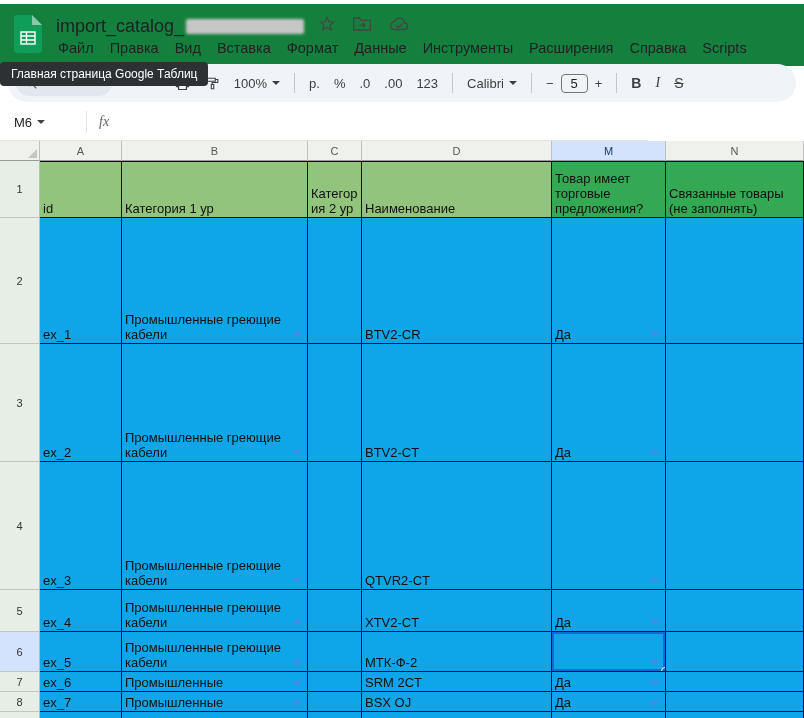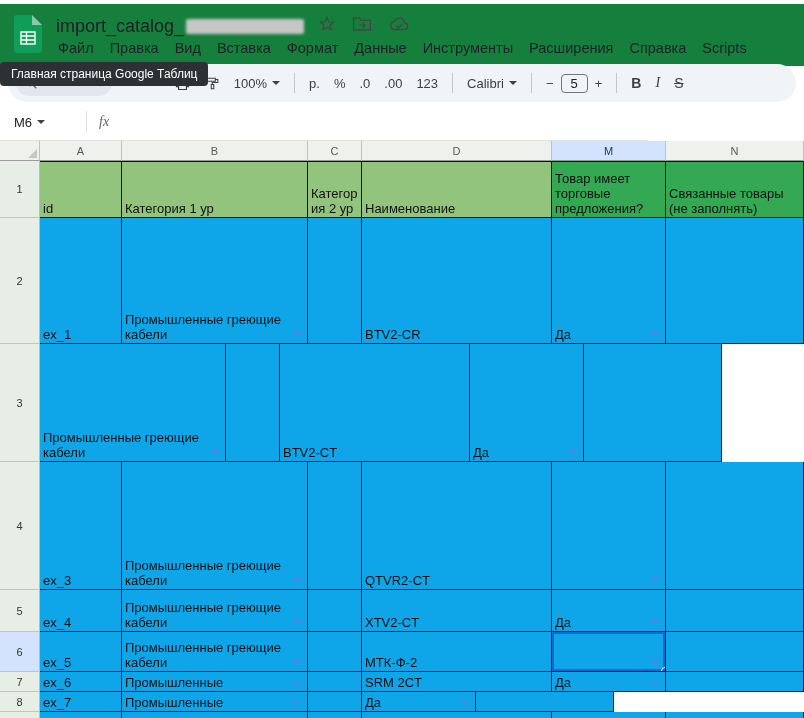--- a/index.html
+++ b/index.html
@@ -230,20 +230,23 @@
       </div>
     <div class="cell w-m blue hasdd">
         <span class="t">Да</span>
         <i class="dd"></i>
       </div>
     <div class="cell w-n blue"></div>
   </div>
 
   <div class="gr" style="height:118px">
     <div class="rh w-rh">3</div>
+    <div class="cell w-a blue">
+        <span class="t">ex_2</span>
+      </div>
     <div class="cell w-b blue hasdd">
         <span class="t">Промышленные греющие кабели</span>
         <i class="dd"></i>
       </div>
     <div class="cell w-c blue"></div>
     <div class="cell w-d blue">
         <span class="t">BTV2-CT</span>
       </div>
     <div class="cell w-m blue hasdd">
         <span class="t">Да</span>
@@ -336,20 +339,23 @@
   <div class="gr" style="height:20px">
     <div class="rh w-rh">8</div>
     <div class="cell w-a blue">
         <span class="t">ex_7</span>
       </div>
     <div class="cell w-b blue hasdd">
         <span class="t">Промышленные</span>
         <i class="dd" style="bottom:5px"></i>
       </div>
     <div class="cell w-c blue"></div>
+    <div class="cell w-d blue">
+        <span class="t">BSX OJ</span>
+      </div>
     <div class="cell w-m blue hasdd">
         <span class="t">Да</span>
         <i class="dd" style="bottom:5px"></i>
       </div>
     <div class="cell w-n blue"></div>
   </div>
 
   <div class="gr" style="height:7px">
     <div class="rh w-rh"></div>
     <div class="cell w-a blue"></div>

